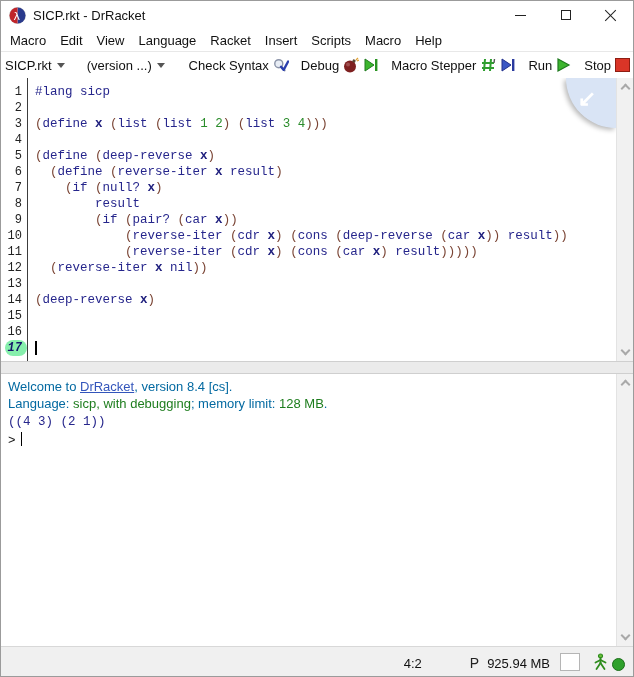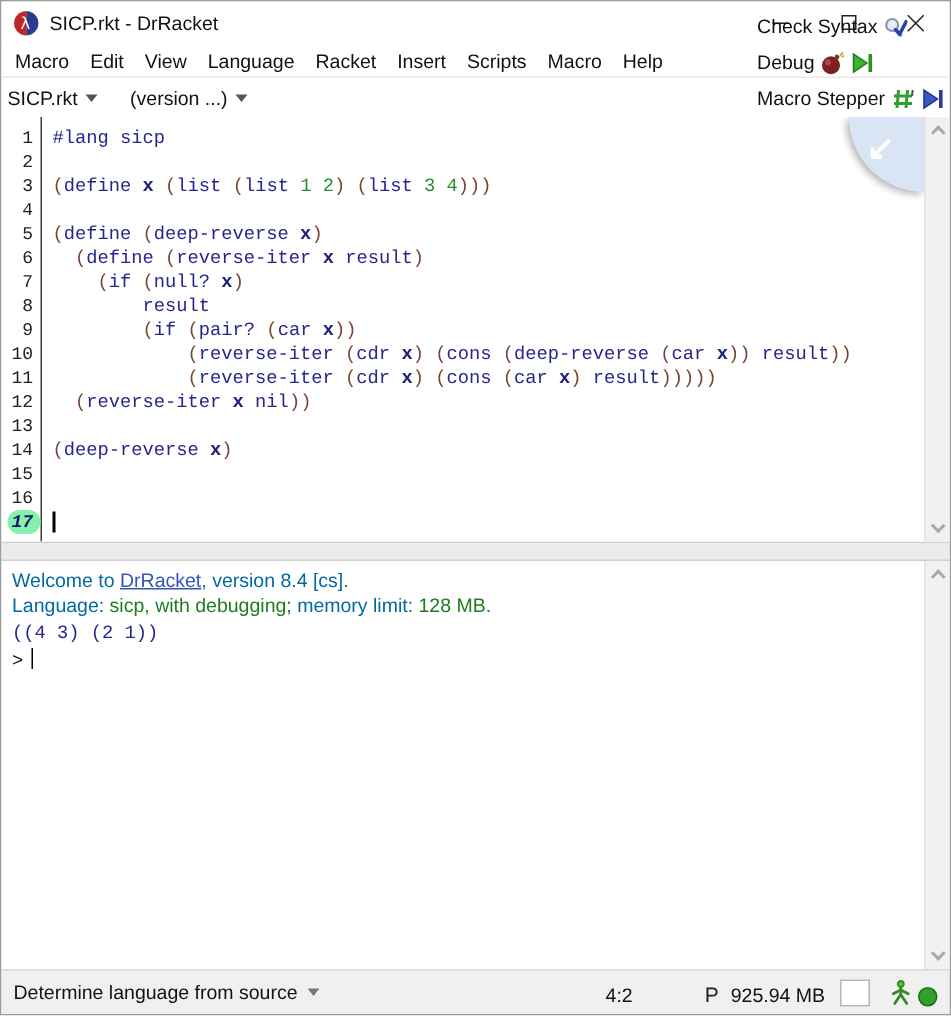--- a/index.html
+++ b/index.html
@@ -20,21 +20,21 @@
   .glyph-close::before{ transform:rotate(45deg);} .glyph-close::after{ transform:rotate(-45deg);}
 
   
   .menubar { height:23px; display:flex; align-items:center; padding-left:2px; background:#fff; border-bottom:1px solid #e8e8e8; flex:0 0 auto; }
   .menu-item { font-size:13px; padding:2px 7px; color:#111; }
 
   
   .toolbar { height:26px; display:flex; align-items:center; background:#fff; padding:0 0; flex:0 0 auto; }
   .tb-drop { display:flex; align-items:center; font-size:13px; gap:5px; padding:2px 4px; }
   .tri-down { width:0; height:0; border-left:4px solid transparent; border-right:4px solid transparent; border-top:5px solid #555; }
-  .tb-right { margin-left:auto; display:flex; gap:6px;flex-direction:column; }
+  .tb-right { margin-left:auto; display:flex; gap:6px; }
   .tb-btn { display:flex; align-items:center; gap:4px; font-size:13px; padding:1px 3px; }
   .icon16 { width:16px; height:16px; display:inline-block; }
   .stop-square { width:15px; height:14px; background:#da3527; border:1px solid #8e1d12; }
 
   
   .editor-wrap { position:relative; height:283px; flex:0 0 auto; background:#fff; overflow:hidden; }
   .editor { position:absolute; left:0; top:0; right:17px; bottom:0; display:flex; font-family:"Liberation Mono","DejaVu Sans Mono",monospace; font-size:12.5px; line-height:16px; }
   .gutter { width:27px; border-right:1px solid #3c3c3c; padding-top:6px; flex:0 0 auto; }
   .ln { height:16px; text-align:right; padding-right:5px; color:#222; font-size:12px; }
   .ln .pill { display:inline-block; padding:0 5px 0 3px; margin-right:-5px; border-radius:8px; background:#86efac; color:#14146a; font-weight:bold;font-style:italic; }
@@ -221,24 +221,20 @@
         <div class="i-line"><span class="seg-value">((4 3) (2 1))</span></div>
         <div class="i-line"><span class="seg-prompt">&gt;</span><span class="i-caret"></span></div>
       </div>
     <div class="vscroll">
       <div class="sb-arrow sb-up"></div>
       <div class="sb-arrow sb-down"></div>
     </div>
   </div>
 
   <div class="statusbar">
-    <div class="lang-select">
-      <span>Determine language from source</span>
-      <div class="tri-down"></div>
-    </div>
     <div class="sb-right">
       <span class="pos-text">4:2</span>
       <span class="recycle">P</span>
       <span class="mem-text">925.94 MB</span>
       <div class="white-box"></div>
       <svg class="run-man" width="13" height="18" viewBox="0 0 13 18">
         <g stroke="#2f8c1e" stroke-width="1.8" stroke-linecap="round" fill="none">
           <circle cx="6.5" cy="3" r="2" fill="#6abf3a" stroke-width="1.2"></circle>
           <line x1="6.5" y1="5" x2="6.5" y2="10"></line>
           <line x1="6.5" y1="7" x2="1.5" y2="9.5"></line>

